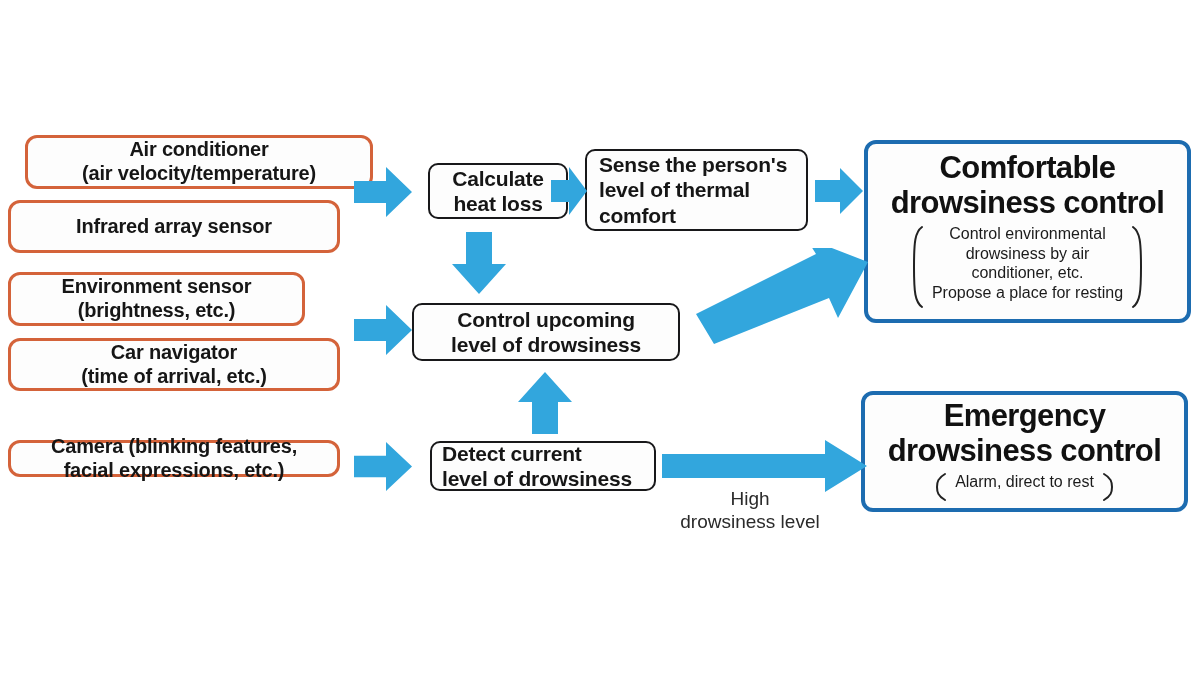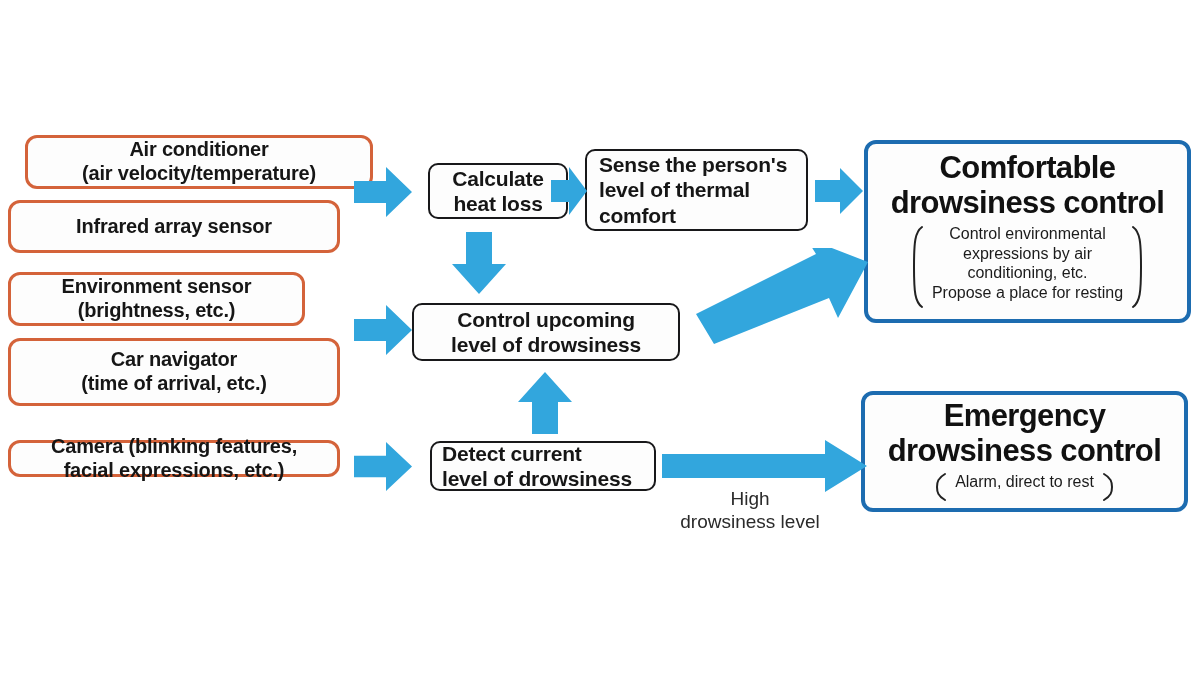--- a/index.html
+++ b/index.html
@@ -113,21 +113,21 @@
 
   <div class="box input-box" style="left:8px; top:200px; width:332px; height:53px;">
     <span>Infrared array sensor</span>
   </div>
 
   <div class="box input-box" style="left:8px; top:272px; width:297px; height:54px;">
     <span>Environment sensor</span>
     <span>(brightness, etc.)</span>
   </div>
 
-  <div class="box input-box" style="left:8px; top:338px; width:332px; height:68px;">
+  <div class="box input-box" style="left:8px; top:338px; width:332px; height:53px;">
     <span>Car navigator</span>
     <span>(time of arrival, etc.)</span>
   </div>
 
   <div class="box input-box" style="left:8px; top:440px; width:332px; height:37px;">
     <span>Camera (blinking features,</span>
     <span>facial expressions, etc.)</span>
   </div>
 
   <div class="box proc-box" style="left:400px; top:163px; width:140px; height:56px;margin-left:28px;">
@@ -157,22 +157,22 @@
       <div>drowsiness control</div>
     </div>
     <div class="out-sub-wrap">
       <span class="brace">
         <svg width="16" height="86" viewBox="0 0 16 86">
             <path d="M13 3 C6 8, 5 18, 5 43 C5 68, 6 78, 13 83" stroke="#222" stroke-width="2" fill="none" stroke-linecap="round"></path>
           </svg>
       </span>
       <div class="out-sub">
         <div>Control environmental</div>
-        <div>expressions by air</div>
-        <div>conditioning, etc.</div>
+        <div>drowsiness by air</div>
+        <div>conditioner, etc.</div>
         <div>Propose a place for resting</div>
       </div>
       <span class="brace">
         <svg width="16" height="86" viewBox="0 0 16 86">
             <path d="M3 3 C10 8, 11 18, 11 43 C11 68, 10 78, 3 83" stroke="#222" stroke-width="2" fill="none" stroke-linecap="round"></path>
           </svg>
       </span>
     </div>
   </div>
 

